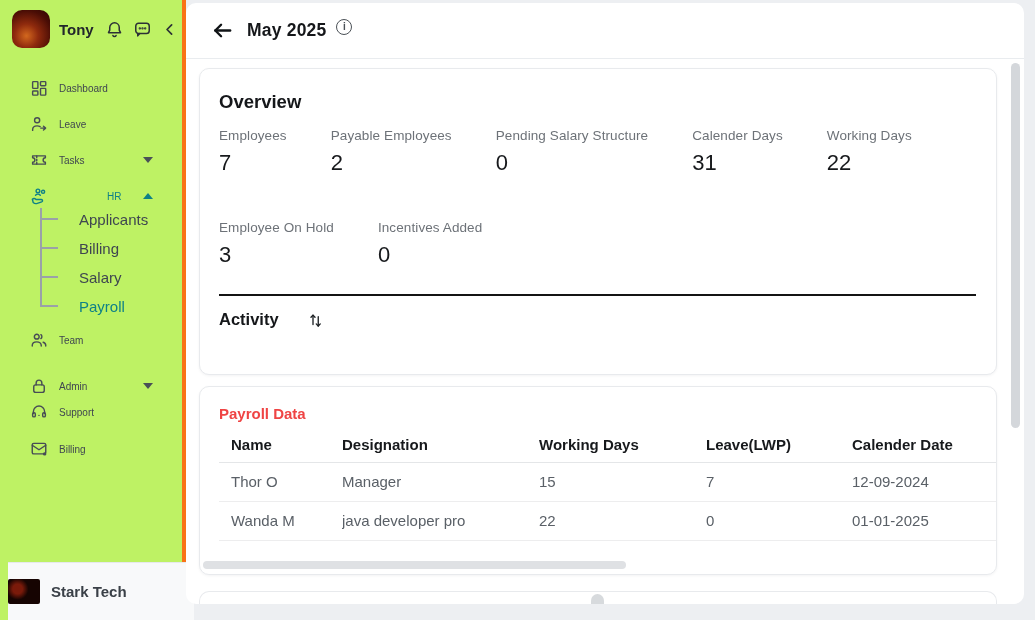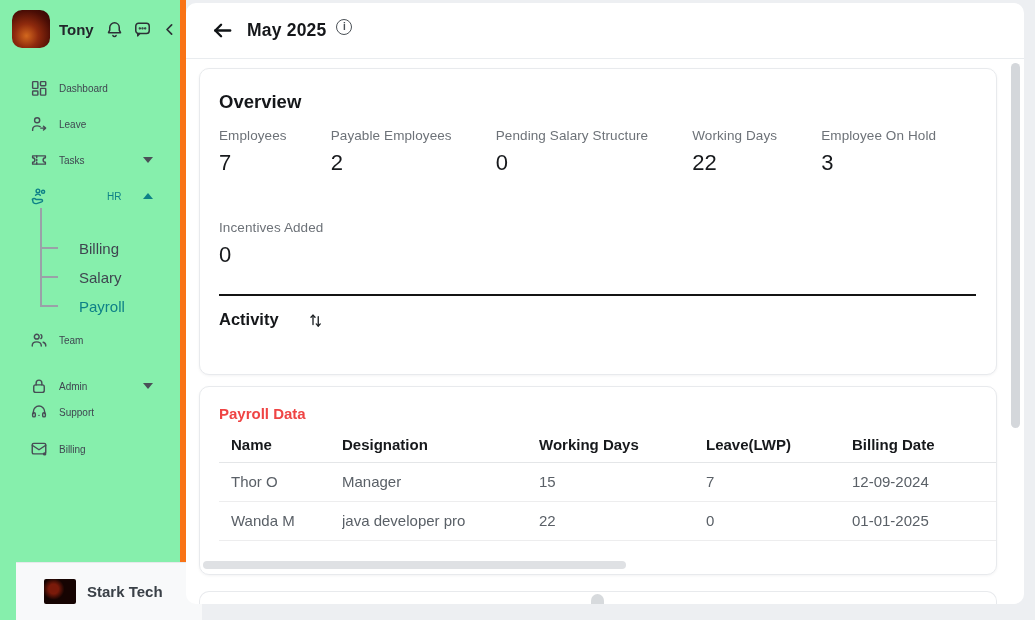--- a/index.html
+++ b/index.html
@@ -1,21 +1,21 @@
 <!DOCTYPE html>
 <html><head>
 <meta charset="utf-8">
 <style>
   * { margin:0; padding:0; box-sizing:border-box; }
   html,body { width:1035px; height:620px; overflow:hidden;
     font-family:"Liberation Sans", sans-serif; background:#edeff2; }
 
   
   .sidebar { position:absolute; left:0; top:0; width:186px; height:620px;
-    background:#86efac; border-right:6px solid #f97316; }
+    background:#bef264; border-right:4px solid #f97316; }
   .user-row { position:absolute; left:12px; top:9px; width:166px; height:40px;
     display:flex; align-items:center; }
   .avatar { width:38px; height:38px; border-radius:10px; flex:0 0 38px;
     background:radial-gradient(circle at 38% 68%, #d3681e 0%, #8f2a0d 34%, #4a0d05 72%, #2d0703 100%); }
   .user-name { font-size:15px; font-weight:700; color:#22262b; margin-left:9px; }
   .top-icons { display:flex; align-items:center; gap:9px; margin-left:auto; color:#2c3136; }
   .top-icons svg { display:block; }
 
   .nav-item { position:absolute; left:0; width:186px; height:28px;
     display:flex; align-items:center; padding-left:29px; cursor:pointer;
@@ -28,22 +28,22 @@
     border-top:6px solid #4a5057; }
   .chev.up { border-left:5.5px solid transparent; border-right:5.5px solid transparent;
     border-bottom:6px solid #0e8187; }
 
   .tree-vline { position:absolute; left:40px; top:208px; width:1.6px; height:99px; background:#9aa1a8; }
   .tree-item { position:absolute; left:0; width:186px; height:24px; display:flex;
     align-items:center; cursor:pointer; font-size:15px; color:#3f4650; }
   .tree-item .tick { width:17px; height:1.6px; background:#9aa1a8; margin-left:41px; margin-right:21px; }
   .tree-item.active { color:#0e8187; }
 
-  .side-footer { position:absolute; left:16px; bottom:0; width:186px; height:58px;
-    border-top:1px solid #e7e9ec; display:flex; align-items:center; padding-left:28px; background:#f8f9fa; }
+  .side-footer { position:absolute; left:8px; bottom:0; width:186px; height:58px;
+    border-top:1px solid #e7e9ec; display:flex; align-items:center; background:#f8f9fa; }
   .footer-logo { width:32px; height:25px; border-radius:2px;
     background:radial-gradient(circle at 30% 40%, #7a1a0a 0 18%, #160402 40%),
                radial-gradient(circle at 70% 70%, #8f2410 0 22%, #1a0503 55%), #120302; }
   .footer-name { font-size:15px; font-weight:700; color:#3a4047; margin-left:11px; }
 
   
   .panel { position:absolute; left:186px; top:3px; width:838px; height:601px;
     background:#ffffff; border-radius:10px; overflow:hidden; }
   .panel-header { height:56px; border-bottom:1px solid #e9ecef;
     display:flex; align-items:center; padding-left:25px; }
@@ -160,20 +160,24 @@
           <circle cx="16.5" cy="6" r="2"></circle>
         <path d="M7 10.5c.8-1 2-1.5 3-1.5s2.2.5 3 1.5"></path>
         <path d="M3 15.5c1.5-1.6 3.6-1.2 4.7.3h6.3c1.9 0 2.6 2.1.8 2.9l-5.6 2c-1.8.6-3.7.2-5.2-1.2z"></path>
       </svg>
     </span>
     <span>HR</span>
     <span class="chev up"></span>
   </div>
 
   <div class="tree-vline"></div>
+  <div class="tree-item" style="top:207px">
+    <span class="tick"></span>
+    <span>Applicants</span>
+  </div>
   <div class="tree-item" style="top:236px">
     <span class="tick"></span>
     <span>Billing</span>
   </div>
   <div class="tree-item" style="top:265px">
     <span class="tick"></span>
     <span>Salary</span>
   </div>
   <div class="tree-item active" style="top:294px">
     <span class="tick"></span>
@@ -254,20 +258,24 @@
           <div class="lbl">Employees</div>
           <div class="val">7</div>
         </div>
         <div class="stat">
           <div class="lbl">Payable Employees</div>
           <div class="val">2</div>
         </div>
         <div class="stat">
           <div class="lbl">Pending Salary Structure</div>
           <div class="val">0</div>
+        </div>
+        <div class="stat">
+          <div class="lbl">Calender Days</div>
+          <div class="val">31</div>
         </div>
         <div class="stat">
           <div class="lbl">Working Days</div>
           <div class="val">22</div>
         </div>
         <div class="stat">
           <div class="lbl">Employee On Hold</div>
           <div class="val">3</div>
         </div>
         <div class="stat">
@@ -299,21 +307,21 @@
           <col style="width:146px">
             <col style="width:152px">
             <col style="width:40px">
         </colgroup>
         <thead>
           <tr>
             <th class="c0">Name</th>
             <th>Designation</th>
             <th>Working Days</th>
             <th>Leave(LWP)</th>
-            <th>Billing Date</th>
+            <th>Calender Date</th>
             <th>S</th>
           </tr>
         </thead>
         <tbody>
           <tr>
             <td class="c0">Thor O</td>
             <td>Manager</td>
             <td>15</td>
             <td>7</td>
             <td>12-09-2024</td>

